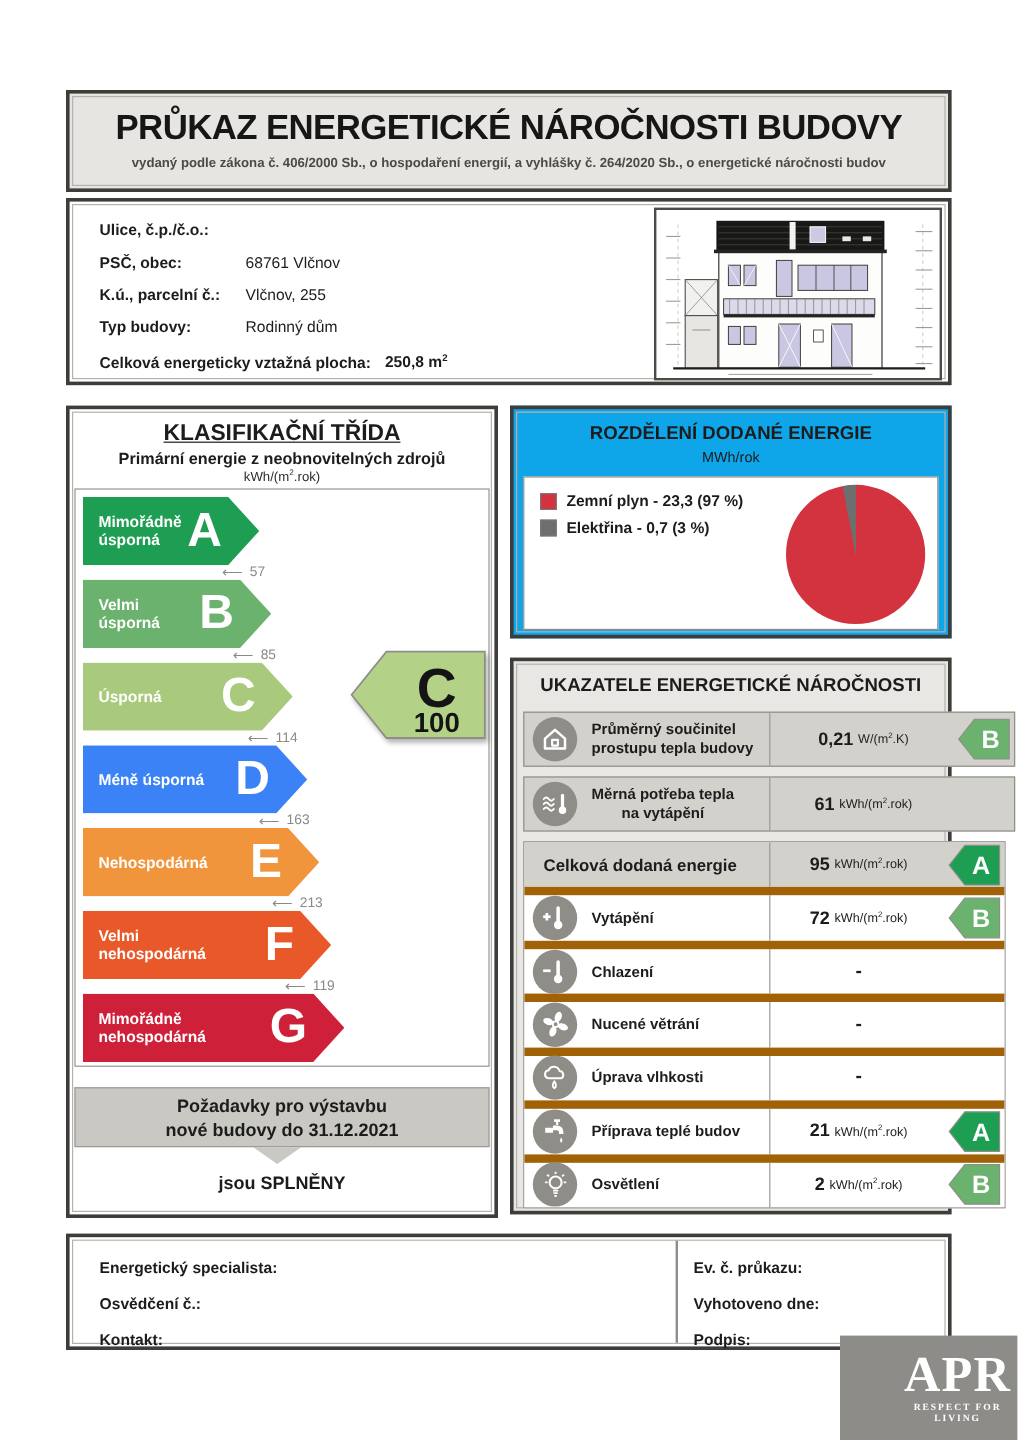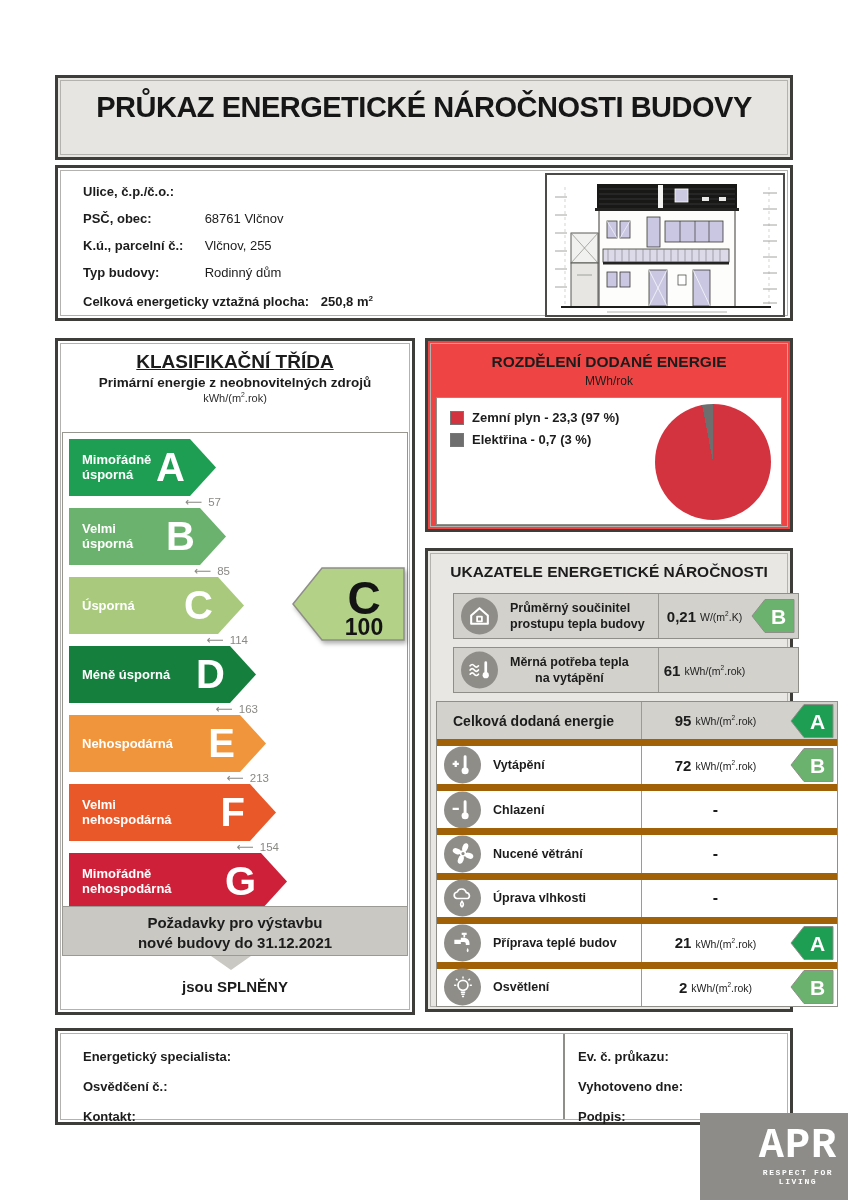--- a/index.html
+++ b/index.html
@@ -29,21 +29,21 @@
   .info-area-label { font-weight:bold; }
   .info-area-value { font-weight:bold; margin-left:8px; }
   #drawing-box { position:absolute; right:5px; top:5px; width:240px; height:144px;
     border:2px solid #4c4b47; background:#fff; }
   
   #class-box { left:55px; top:338px; width:360px; height:677px; }
   .panel-head { text-align:center; }
   #class-title { margin-top:10px; font-size:19px; font-weight:bold;text-decoration:underline; }
   #class-subtitle { margin-top:2px; font-size:13.5px; font-weight:bold; }
   #class-unit { margin-top:1px; font-size:11px; color:#2d2d2d; }
-  #scale-inner { position:absolute; left:4px; top:91px; width:346px; height:482px;
+  #scale-inner { position:absolute; left:4px; top:66px; width:346px; height:482px;
     border:1.5px solid #97968f; background:#fff; }
   .band { position:relative; height:57px; margin:0 0 12px 6px;
     clip-path:polygon(0 0, calc(100% - 26px) 0, 100% 50%, calc(100% - 26px) 100%, 0 100%); }
   #scale-bands { padding-top:6px; }
   .band-label { position:absolute; left:13px; top:50%; transform:translateY(-50%);
     color:#fff; font-weight:bold; font-size:13px; line-height:1.2; }
   .band-letter { position:absolute; right:31px; top:50%; transform:translateY(-52%);
     color:#fff; font-weight:bold; font-size:40px; }
   .threshold { position:absolute; height:13px; line-height:12px; display:flex;
     justify-content:flex-end; align-items:center; gap:7px;
@@ -53,35 +53,35 @@
     filter:drop-shadow(2px 3px 2px rgba(0,0,0,.30)); }
   #req-box { position:absolute; left:4px; top:565px; width:346px; height:50px;
     background:#c9c8c3; border:1px solid #9b9a95; text-align:center;
     font-size:15px; font-weight:bold; padding-top:6px; line-height:1.33; }
   #req-notch { position:absolute; top:615px; left:153px; width:0; height:0;
     border-left:20px solid transparent; border-right:20px solid transparent;
     border-top:14px solid #c9c8c3; }
   #req-result { position:absolute; top:637px; left:0; width:100%;
     text-align:center; font-size:15px; font-weight:bold; }
   
-  #pie-box { left:425px; top:338px; width:368px; height:194px; background:#ef4444; }
+  #pie-box { left:425px; top:338px; width:368px; height:194px; background:#0ea5e9; }
   #pie-title { margin-top:12px; font-size:15.5px; font-weight:bold; }
   #pie-unit { margin-top:3px; font-size:12px; }
   #pie-inner { position:absolute; left:8px; top:56px; width:346px; height:128px;
     border:1.5px solid #8f8e89; background:#fff; }
   .legend-item { position:absolute; left:13px; display:flex; align-items:center; gap:8px;
     font-size:13px; font-weight:bold; }
   .legend-swatch { width:14px; height:14px; border:1px solid #777; flex:0 0 auto; }
   #pie-circle { position:absolute; right:10px; top:6px; width:116px; height:116px; border-radius:50%; }
   
   #ind-box { left:425px; top:548px; width:368px; height:464px; background:#e9e7e3; }
   #ind-title { margin-top:12px; font-size:15.5px; font-weight:bold; }
   .ind-row { position:relative; background:#fff; }
   .ind-row.gray { background:#d2d1cc; }
-  .ind-row.top { position:absolute; left:25px; width:346px; height:46px; border:1.5px solid #8f8e89; }
+  .ind-row.top { position:absolute; left:8px; width:410px; height:46px; border:1.5px solid #8f8e89; }
   #ind-table { position:absolute; left:8px; top:150px; width:402px; height:306px;
     border:1.5px solid #8f8e89; background:#fff; display:flex; flex-direction:column; }
   #ind-table .ind-row { flex:1; }
   #ind-table .ind-row + .ind-row { border-top:7px solid #a16207; }
   .row-div { position:absolute; left:204px; top:0; bottom:0; width:1px; background:#9b9a95; }
   .ind-icon { position:absolute; left:7px; top:50%; transform:translateY(-50%);
     width:37px; height:37px; border-radius:50%; background:#8e8d88;
     display:flex; align-items:center; justify-content:center; }
   .ind-label { position:absolute; left:56px; top:50%; transform:translateY(-50%);
     font-size:12.5px; font-weight:bold; line-height:1.3; }
@@ -92,29 +92,30 @@
   .ind-value .unit { font-size:10.5px; color:#222; }
   .ind-value .dash { font-size:16px; font-weight:bold; }
   .ind-badge { position:absolute; right:3px; top:50%; transform:translateY(-50%); line-height:0; }
   
   #footer-box { left:55px; top:1028px; width:738px; height:97px; }
   .foot-label { position:absolute; font-size:13px; font-weight:bold; }
   #foot-div { position:absolute; left:505px; top:3px; bottom:3px; width:1.5px; background:#8f8e89; }
   
   #logo { position:absolute; left:700px; top:1113px; width:148px; height:87px;
     background:#8d8c88; color:#fff; text-align:center;
-    font-family:Liberation Mono, monospace;padding-left:48px; }
+    font-family:Liberation Serif, serif;padding-left:48px; }
   #logo-text { margin-top:12px; font-size:42px; font-weight:bold; letter-spacing:1px; line-height:1; }
   #logo-tagline { font-size:8px; font-weight:bold; letter-spacing:1.6px; margin-top:1px; }
 </style>
 </head>
 <body>
 
 <div class="outer-box" id="header-box">
   <div id="header-title">PRŮKAZ ENERGETICKÉ NÁROČNOSTI BUDOVY</div>
+  <div id="header-subtitle">vydaný podle zákona č. 406/2000 Sb., o hospodaření energií, a vyhlášky č. 264/2020 Sb., o energetické náročnosti budov</div>
 </div>
 
 <div class="outer-box" id="info-box">
   <div class="info-row" style="top:16px">
     <span class="info-label">Ulice, č.p./č.o.:</span>
     <span class="info-value"></span>
   </div>
   <div class="info-row" style="top:43px">
     <span class="info-label">PSČ, obec:</span>
     <span class="info-value">68761 Vlčnov</span>
@@ -239,21 +240,21 @@
           <span class="band-letter">A</span>
         </div>
         <div class="band" style="width: 157px; background: rgb(106, 178, 109);">
           <span class="band-label">Velmi<br>úsporná</span>
           <span class="band-letter">B</span>
         </div>
         <div class="band" style="width: 175px; background: rgb(169, 202, 125);">
           <span class="band-label">Úsporná</span>
           <span class="band-letter">C</span>
         </div>
-        <div class="band" style="width: 187px; background: #15803d; text-align: right;">
+        <div class="band" style="width: 187px; background: #3b82f6; text-align: right;">
           <span class="band-label">Méně úsporná</span>
           <span class="band-letter">D</span>
         </div>
         <div class="band" style="width: 197px; background: rgb(240, 149, 59);">
           <span class="band-label">Nehospodárná</span>
           <span class="band-letter">E</span>
         </div>
         <div class="band" style="width: 207px; background: rgb(233, 88, 41);">
           <span class="band-label">Velmi<br>nehospodárná</span>
           <span class="band-letter">F</span>
@@ -279,21 +280,21 @@
         <div class="threshold" style="top: 269px; left: 6px; width: 189px;">
           <span class="th-arrow">⟵</span>
           <span>163</span>
         </div>
         <div class="threshold" style="top: 338px; left: 6px; width: 200px;">
           <span class="th-arrow">⟵</span>
           <span>213</span>
         </div>
         <div class="threshold" style="top: 407px; left: 6px; width: 210px;">
           <span class="th-arrow">⟵</span>
-          <span>154</span>
+          <span>119</span>
         </div>
       </div>
     <div id="class-pointer"><svg width="115" height="78" viewBox="0 0 115 78">
           <polygon points="2,39 31,3 113,3 113,75 31,75" fill="#b3d287" stroke="#8f8e89" stroke-width="1.5"></polygon>
           <text x="73" y="49" text-anchor="middle" font-size="46" font-weight="bold" fill="#141414" font-family="Liberation Sans, sans-serif">C</text>
           <text x="73" y="70" text-anchor="middle" font-size="23" font-weight="bold" fill="#141414" font-family="Liberation Sans, sans-serif">100</text>
         </svg></div>
   </div>
   <div id="req-box">
     <div>Požadavky pro výstavbu</div>

